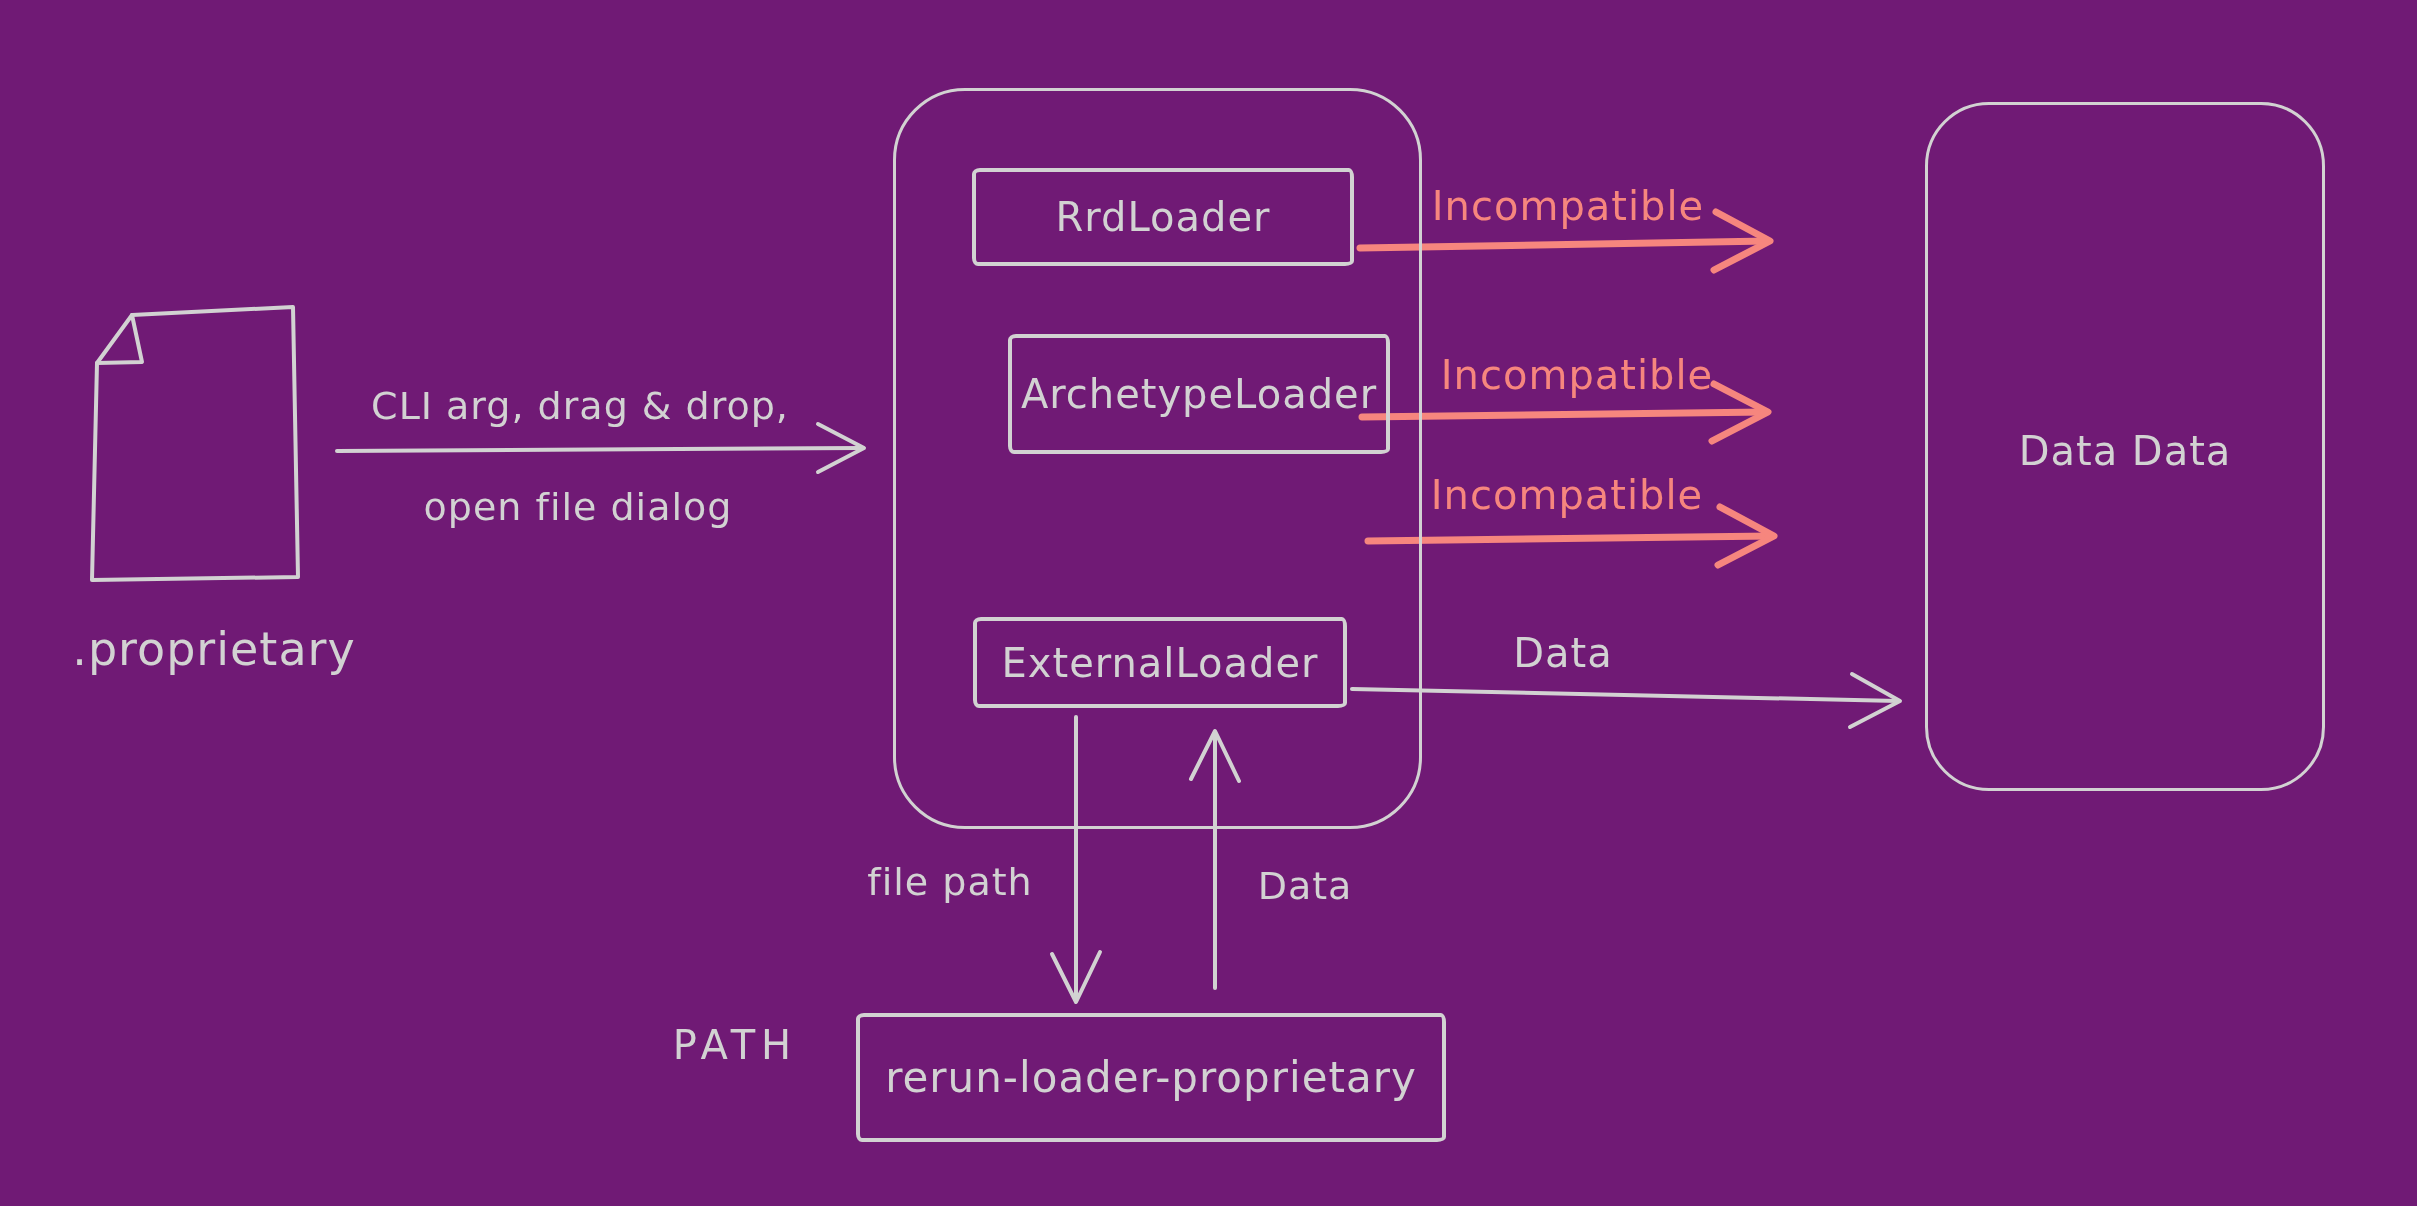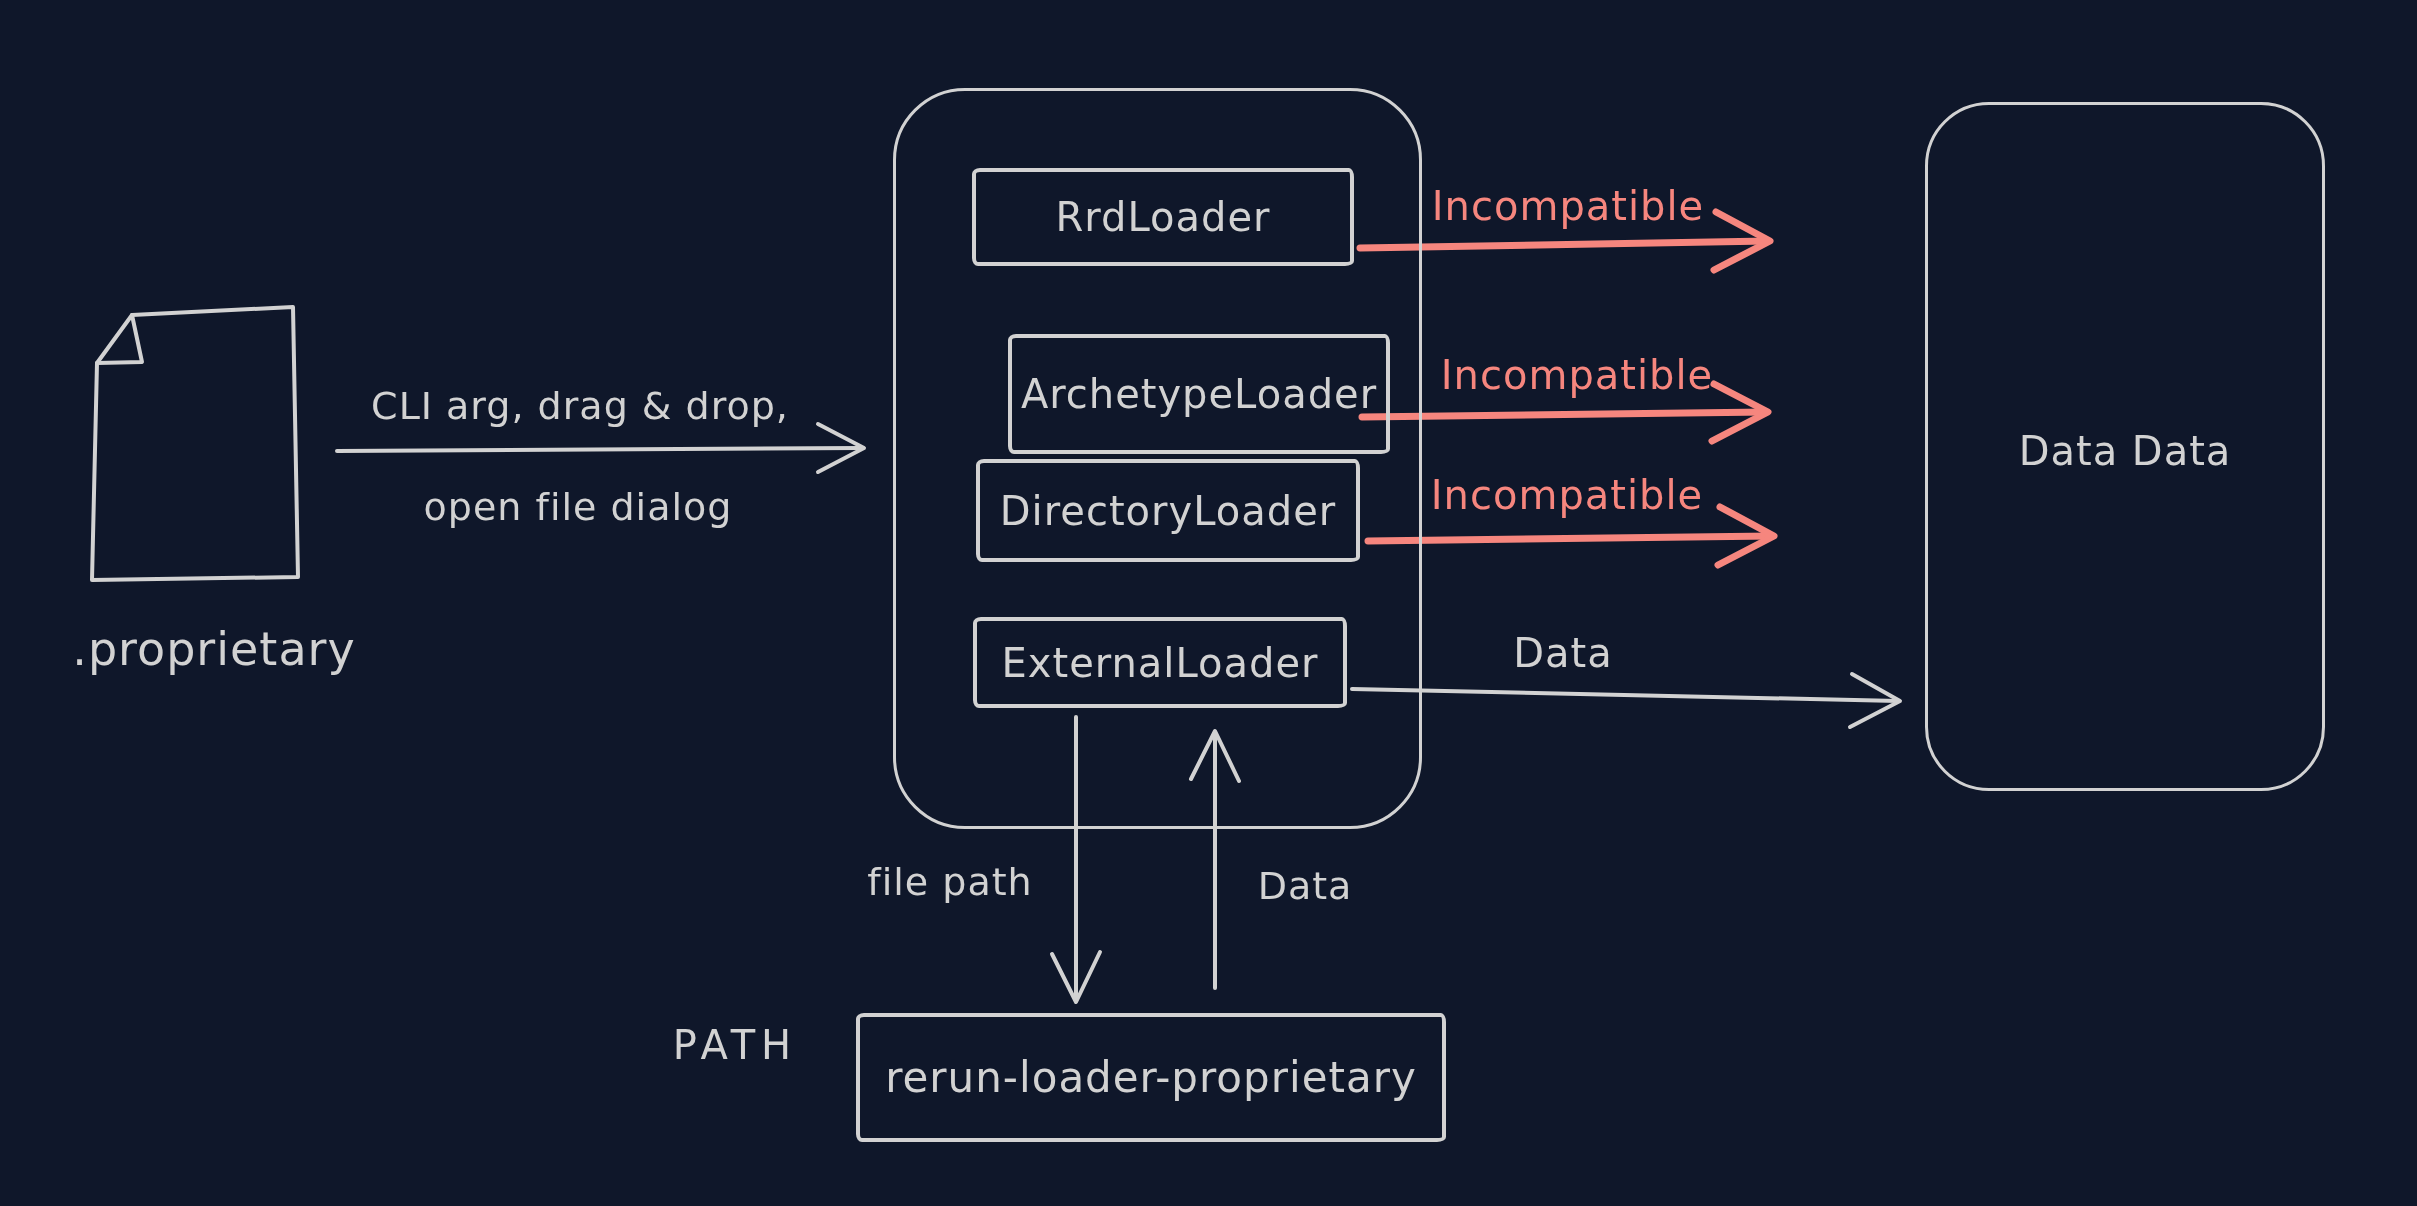--- a/index.html
+++ b/index.html
@@ -4,21 +4,21 @@
 <style>
   html, body {
     margin: 0;
     padding: 0;
     background: #000000;
   }
   .canvas {
     position: relative;
     width: 2417px;
     height: 1206px;
-    background: #0f172a;
+    background: #701a75;
     overflow: hidden;
     font-family: "DejaVu Sans", "Liberation Sans", sans-serif;
     color: #d2d2d2;
   }
   svg.overlay {
     position: absolute;
     left: 0; top: 0;
     width: 2417px;
     height: 1206px;
   }
@@ -99,23 +99,20 @@
   </svg>
 
   <div class="container-box" style="left:893px; top:88px; width:529px; height:741px;"></div>
 
   <div class="box" style="left:972px; top:168px; width:382px; height:98px;">
     <span class="lbl fs-40" style="position:static; transform:none;">RrdLoader</span>
   </div>
   <div class="box" style="left:1008px; top:334px; width:382px; height:120px;">
     <span class="lbl fs-40" style="position:static; transform:none;">ArchetypeLoader</span>
   </div>
-  <div class="box" style="left:976px; top:459px; width:384px; height:103px;">
-    <span class="lbl fs-40" style="position:static; transform:none;">DirectoryLoader</span>
-  </div>
   <div class="box" style="left:973px; top:617px; width:374px; height:91px;">
     <span class="lbl fs-40" style="position:static; transform:none;">ExternalLoader</span>
   </div>
 
   <div class="container-box" style="left:1925px; top:102px; width:400px; height:689px; border-radius:64px;"></div>
   <div class="lbl fs-40" style="left:2125px; top:451px;">Data Data</div>
 
   <div class="lbl fs-46" style="left:214px; top:633px;margin-top:16px;">.proprietary</div>
 
   <div class="lbl fs-38" style="left:580px; top:406px;">CLI arg, drag &amp; drop,</div>

